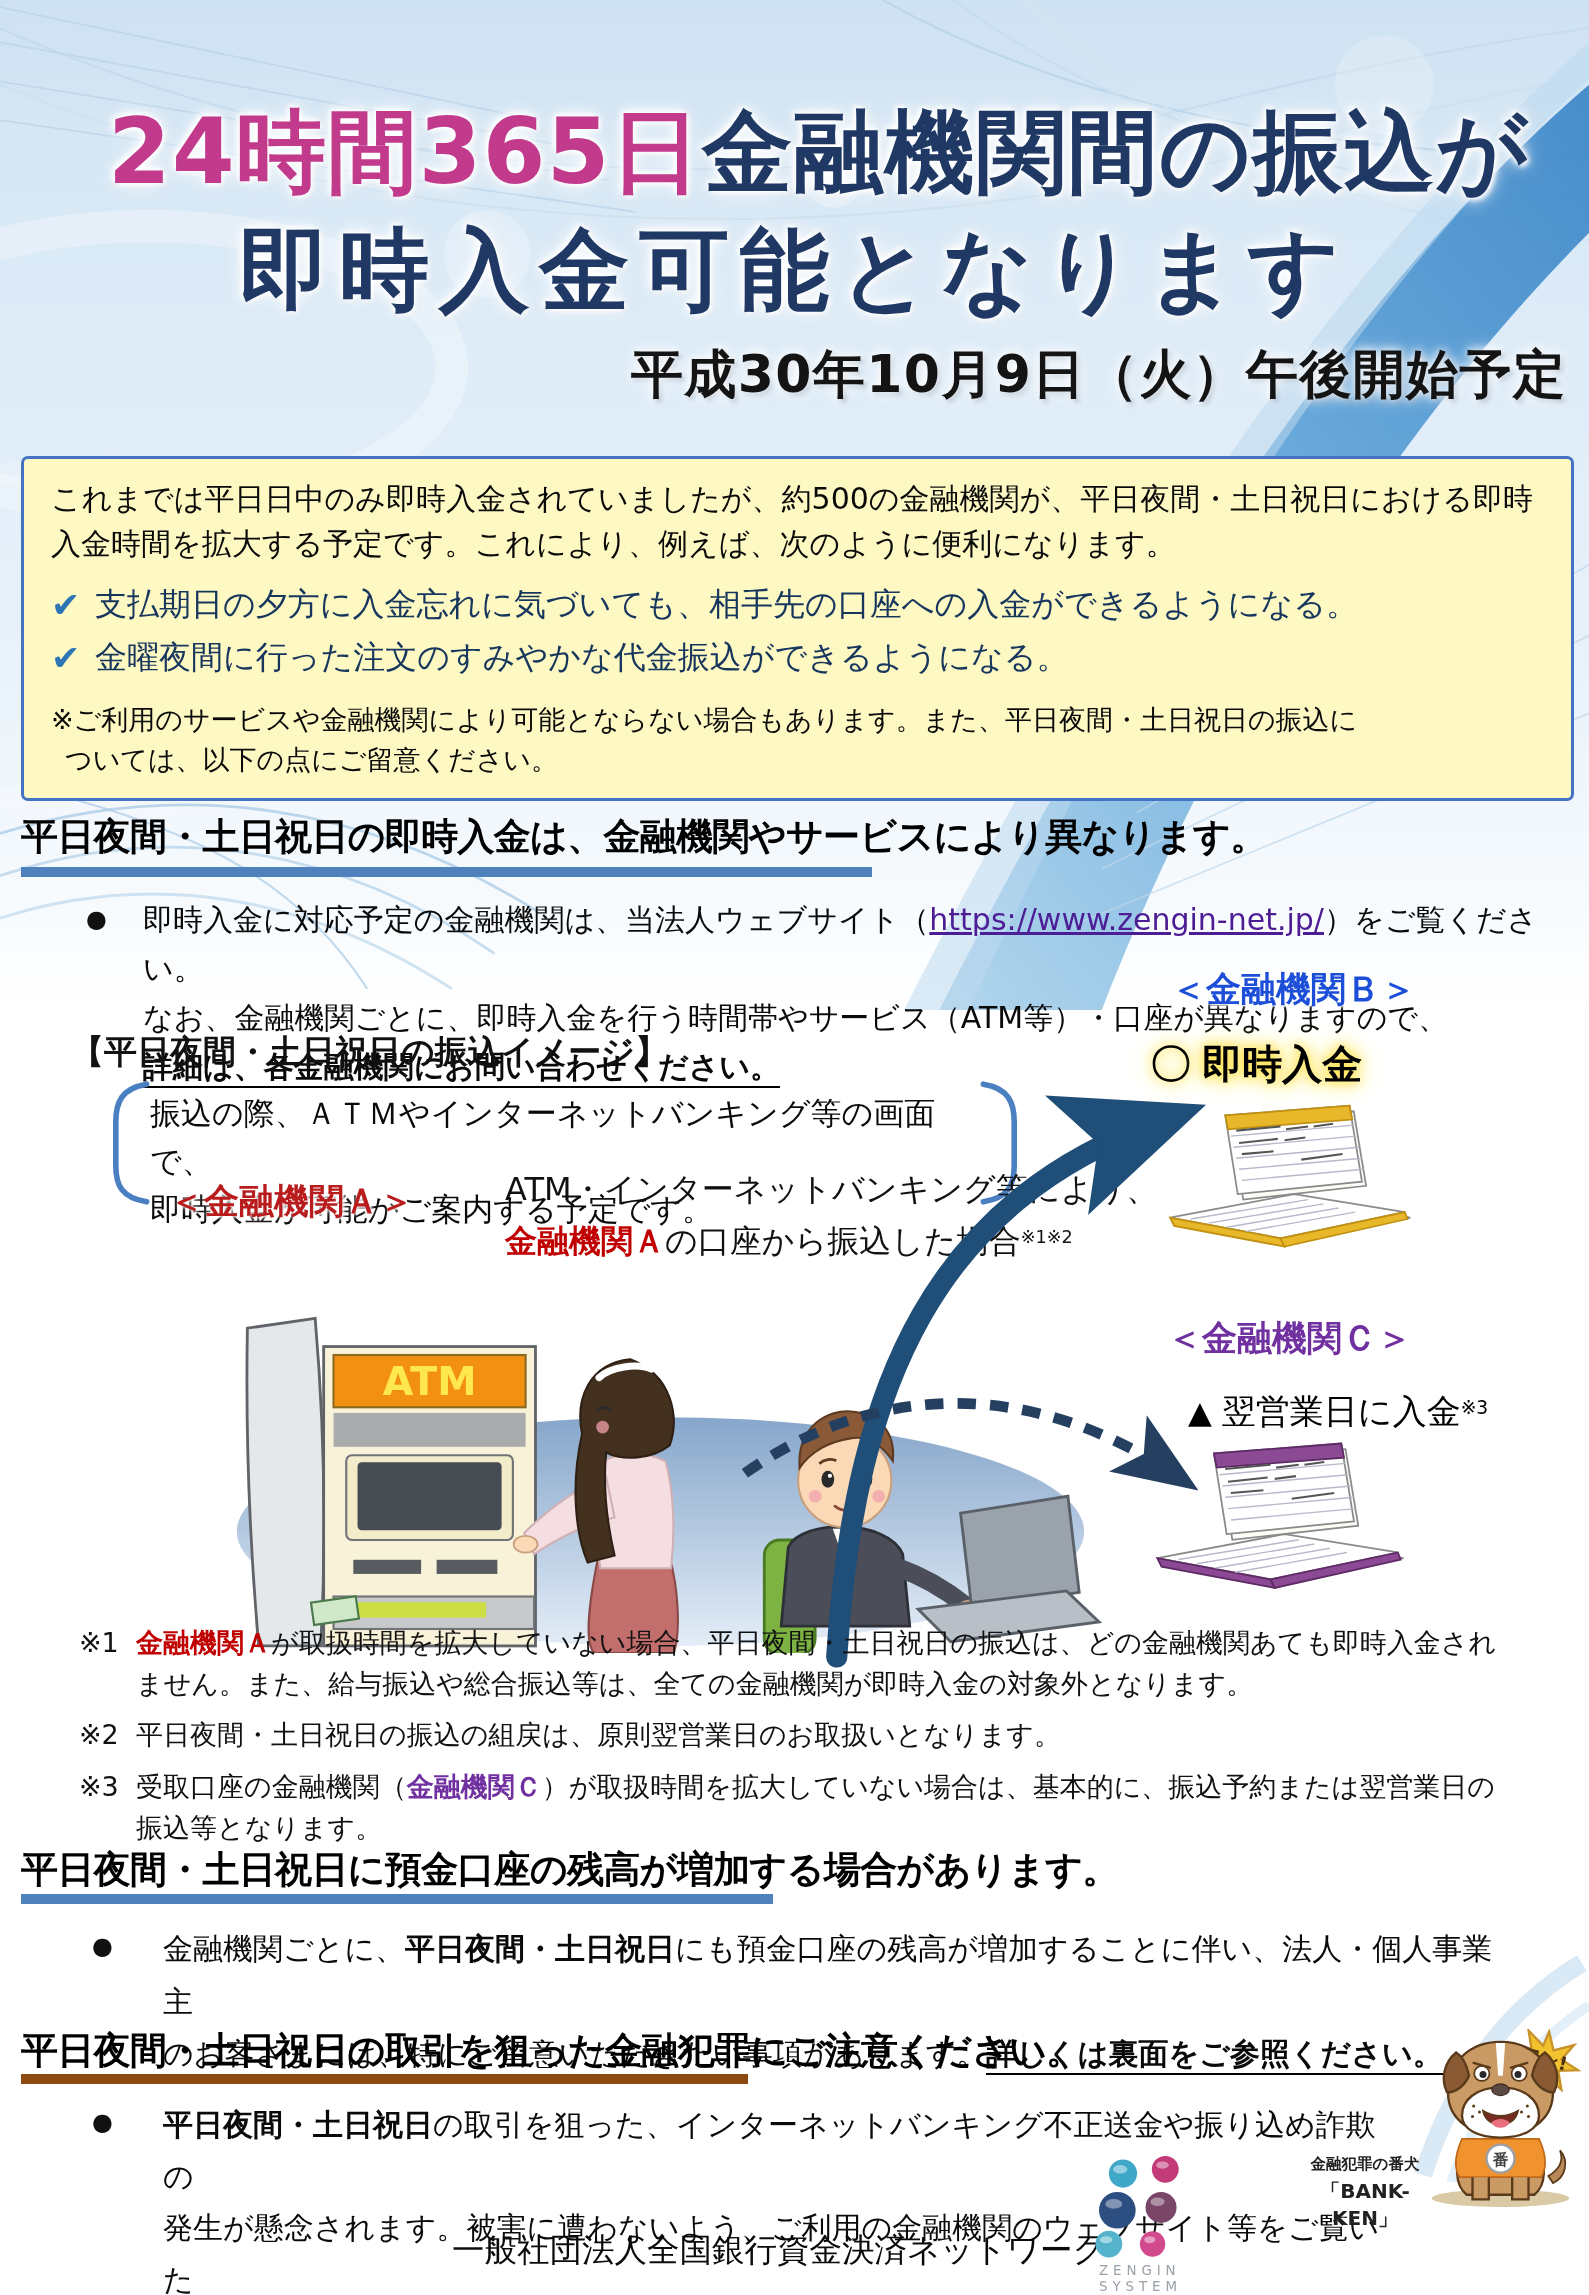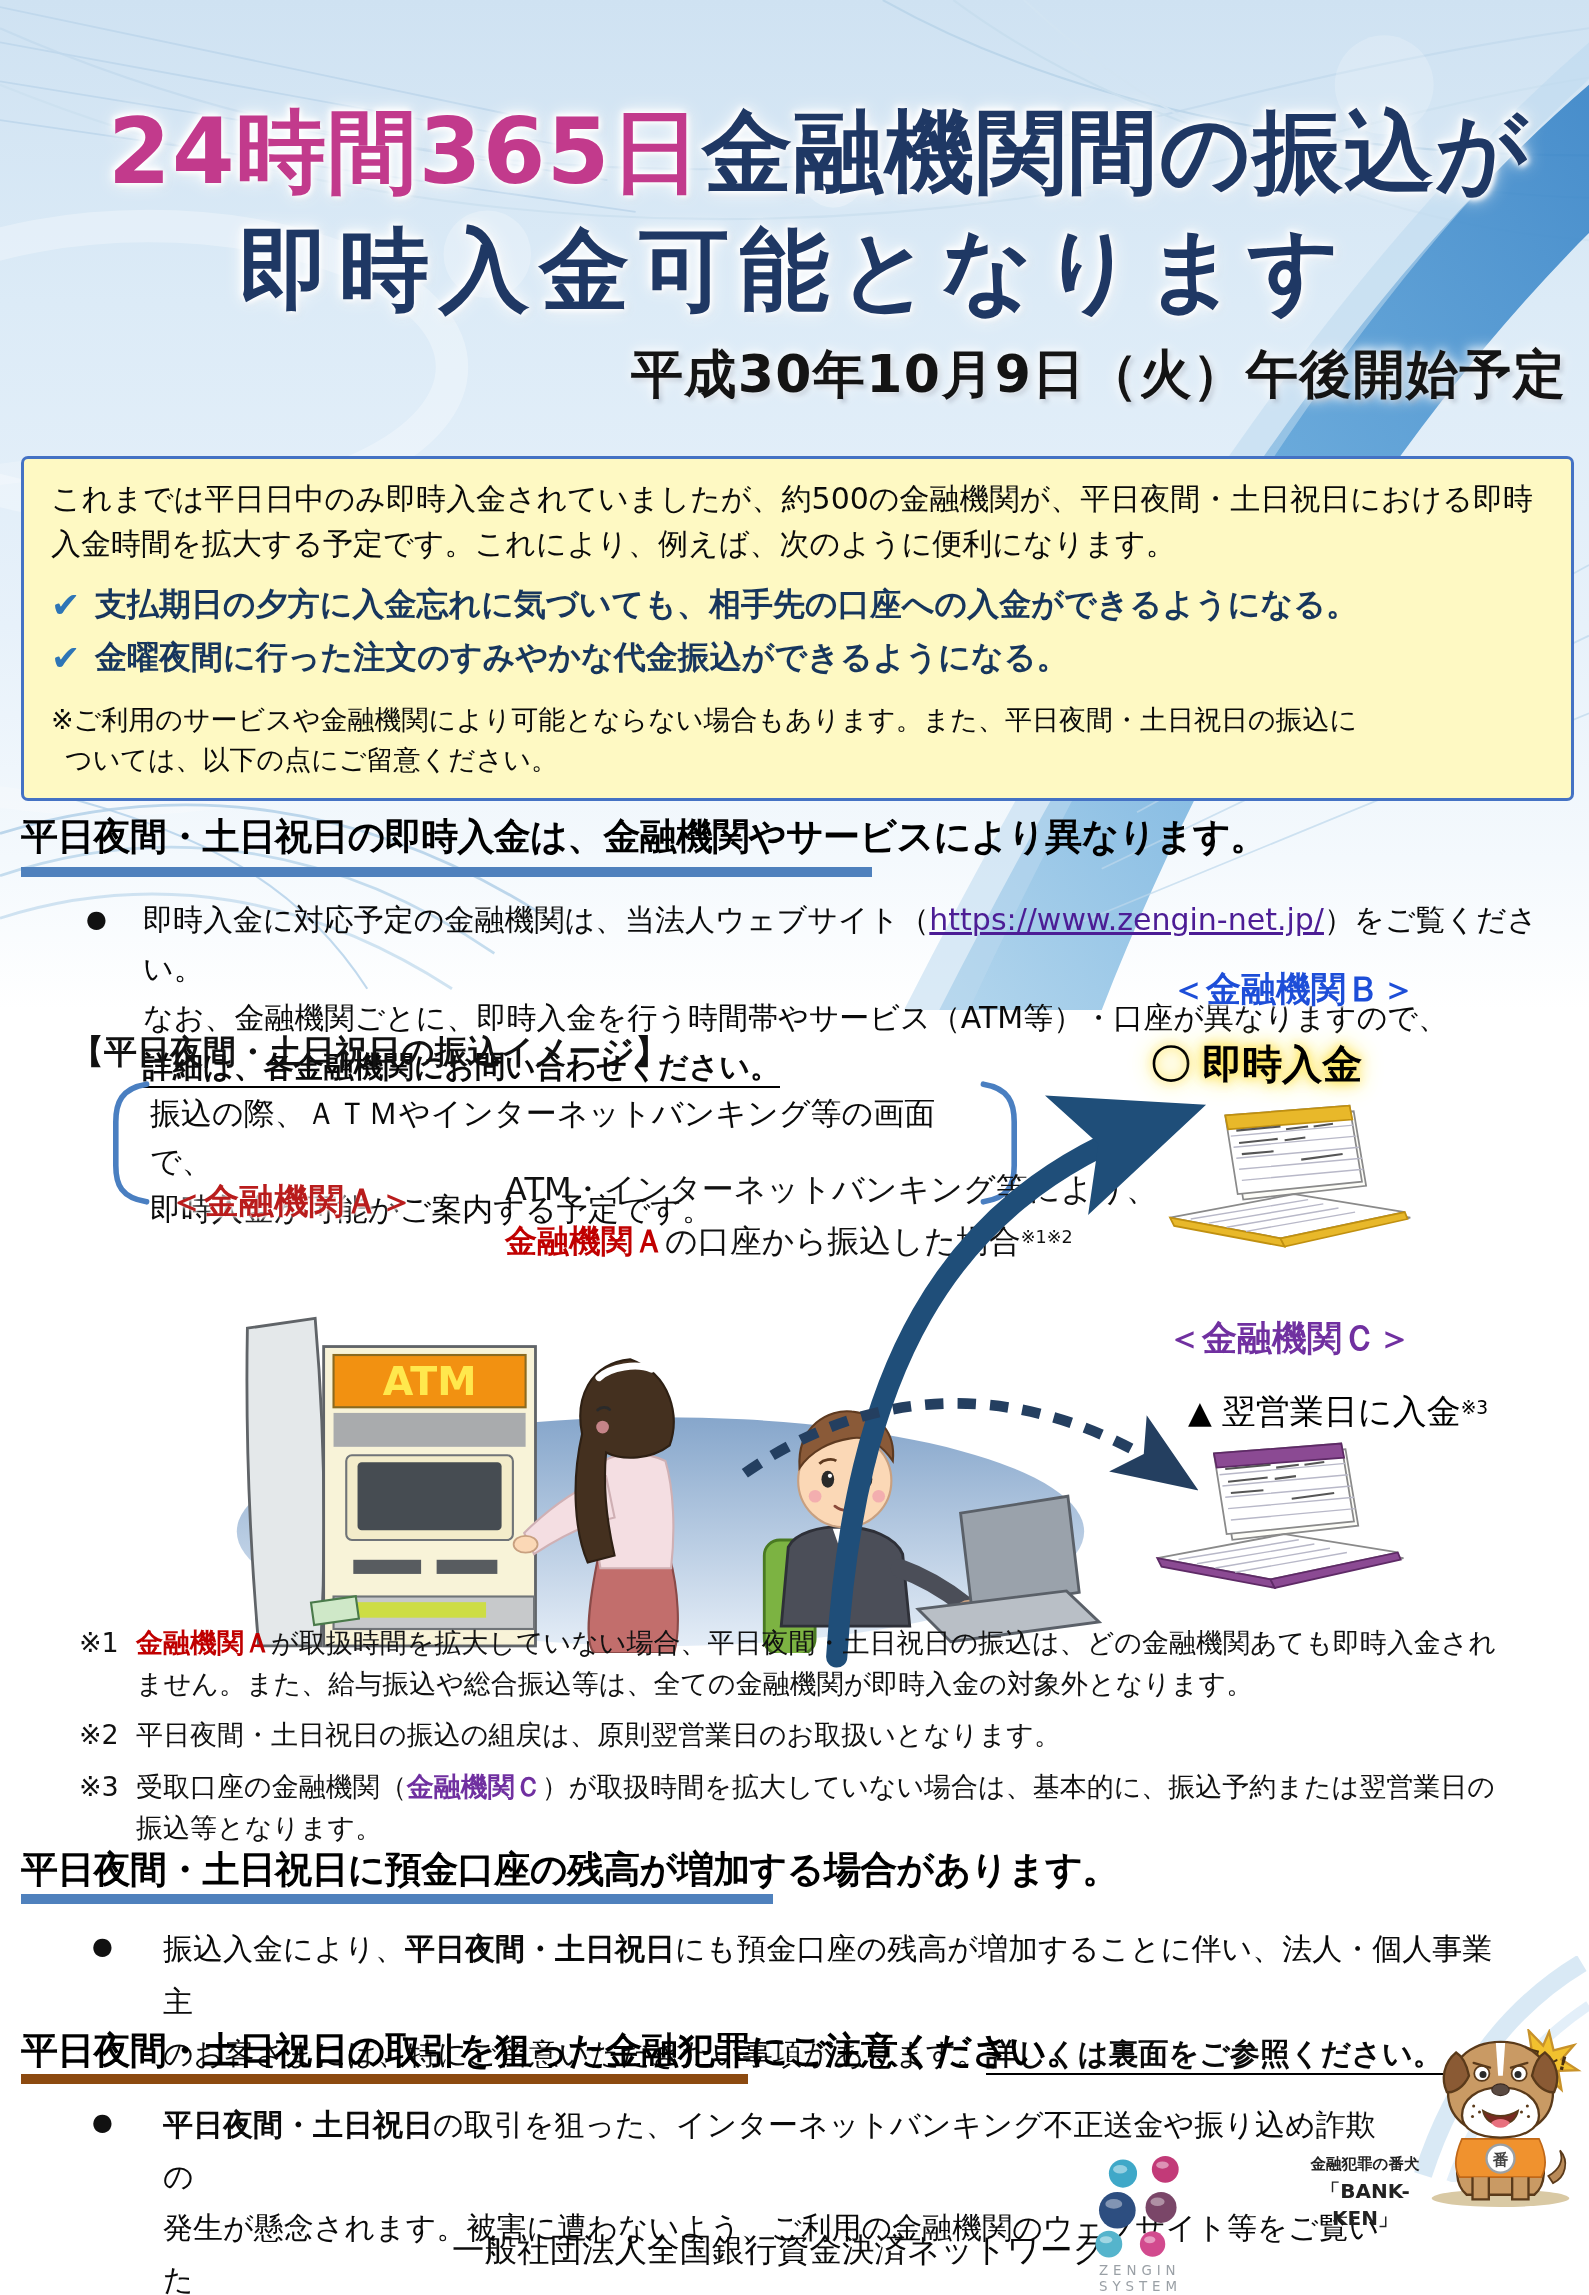--- a/index.html
+++ b/index.html
@@ -28,21 +28,21 @@
   .subtitle { position:absolute; top:340px; right:22.6px; font-size:52px; font-weight:bold; color:#141414; letter-spacing:1.4px;
     text-shadow:0 0 8.5px #fff,0 0 15.5px #fff,2.8px 2.8px 4.2px rgba(90,110,140,.45); }
 
   
   .intro-box { position:absolute; left:21px; top:456px; width:1493px; min-height:281px;
     background:#fef9c3; border:3.5px solid #4472c4; border-radius:7px; padding:18.4px 27px 17px 27px; }
   .intro-p { font-size:30px; line-height:1.48; color:#0a0a0a; }
   .chk-list { margin-top:17px; }
   .chk { display:flex; align-items:flex-start; margin-bottom:7px; }
   .chk-mark { color:#2e75b6; font-size:35px; font-weight:bold; width:44px; flex:none; line-height:1.3; }
-  .chk-text { font-size:32px; font-weight:bold; color:#17365d; line-height:1.35; }
+  .chk-text { font-size:32px; font-weight:normal; color:#17365d; line-height:1.35; }
   .intro-note { margin-top:18.4px; font-size:27px; line-height:1.5; color:#0a0a0a; }
   .intro-note .ind { padding-left:14px; }
 
   
   .sec-heading { position:absolute; left:21px; font-size:37px; font-weight:bold; color:#000; letter-spacing:-0.7px; white-space:nowrap; }
   .sec-bar { position:absolute; left:21px; height:10px; }
   .bar-blue { background:#4f81bd; }
   .bar-brown { background:#8c4a10; }
 
   .bullet { position:absolute; display:flex; align-items:flex-start; }
@@ -312,21 +312,21 @@
         <span>振込等となります。</span>
       </div>
     </div>
   </div>
 
   <div class="sec-heading" style="top:1845px;">平日夜間・土日祝日に預金口座の残高が増加する場合があります。</div>
   <div class="sec-bar bar-blue" style="top:1894px; width:752px;"></div>
   <div class="bullet" style="left:92px; top:1923px; width:1427px;">
     <span class="bullet-dot" style="width:71px;">●</span>
     <div class="bullet-body" style="line-height:1.75;">
-      <span>振込入金により、</span><span class="b-strong">平日夜間・土日祝日</span><span>にも預金口座の残高が増加することに伴い、法人・個人事業主</span><br>
+      <span>金融機関ごとに、</span><span class="b-strong">平日夜間・土日祝日</span><span>にも預金口座の残高が増加することに伴い、法人・個人事業主</span><br>
       <span>のお客さまには、特にご留意いただきたい事項があります。</span><span class="bu">詳しくは裏面をご参照ください。</span>
     </div>
   </div>
 
   <div class="sec-heading" style="top:2026px;">平日夜間・土日祝日の取引を狙った金融犯罪にご注意ください。</div>
   <div class="sec-bar bar-brown" style="top:2074px; width:727px;"></div>
   <div class="bullet" style="left:92px; top:2099px; width:1314px;">
     <span class="bullet-dot" style="width:71px;">●</span>
     <div class="bullet-body" style="line-height:1.72;">
       <span class="b-strong">平日夜間・土日祝日</span><span>の取引を狙った、インターネットバンキング不正送金や振り込め詐欺の</span><br>

